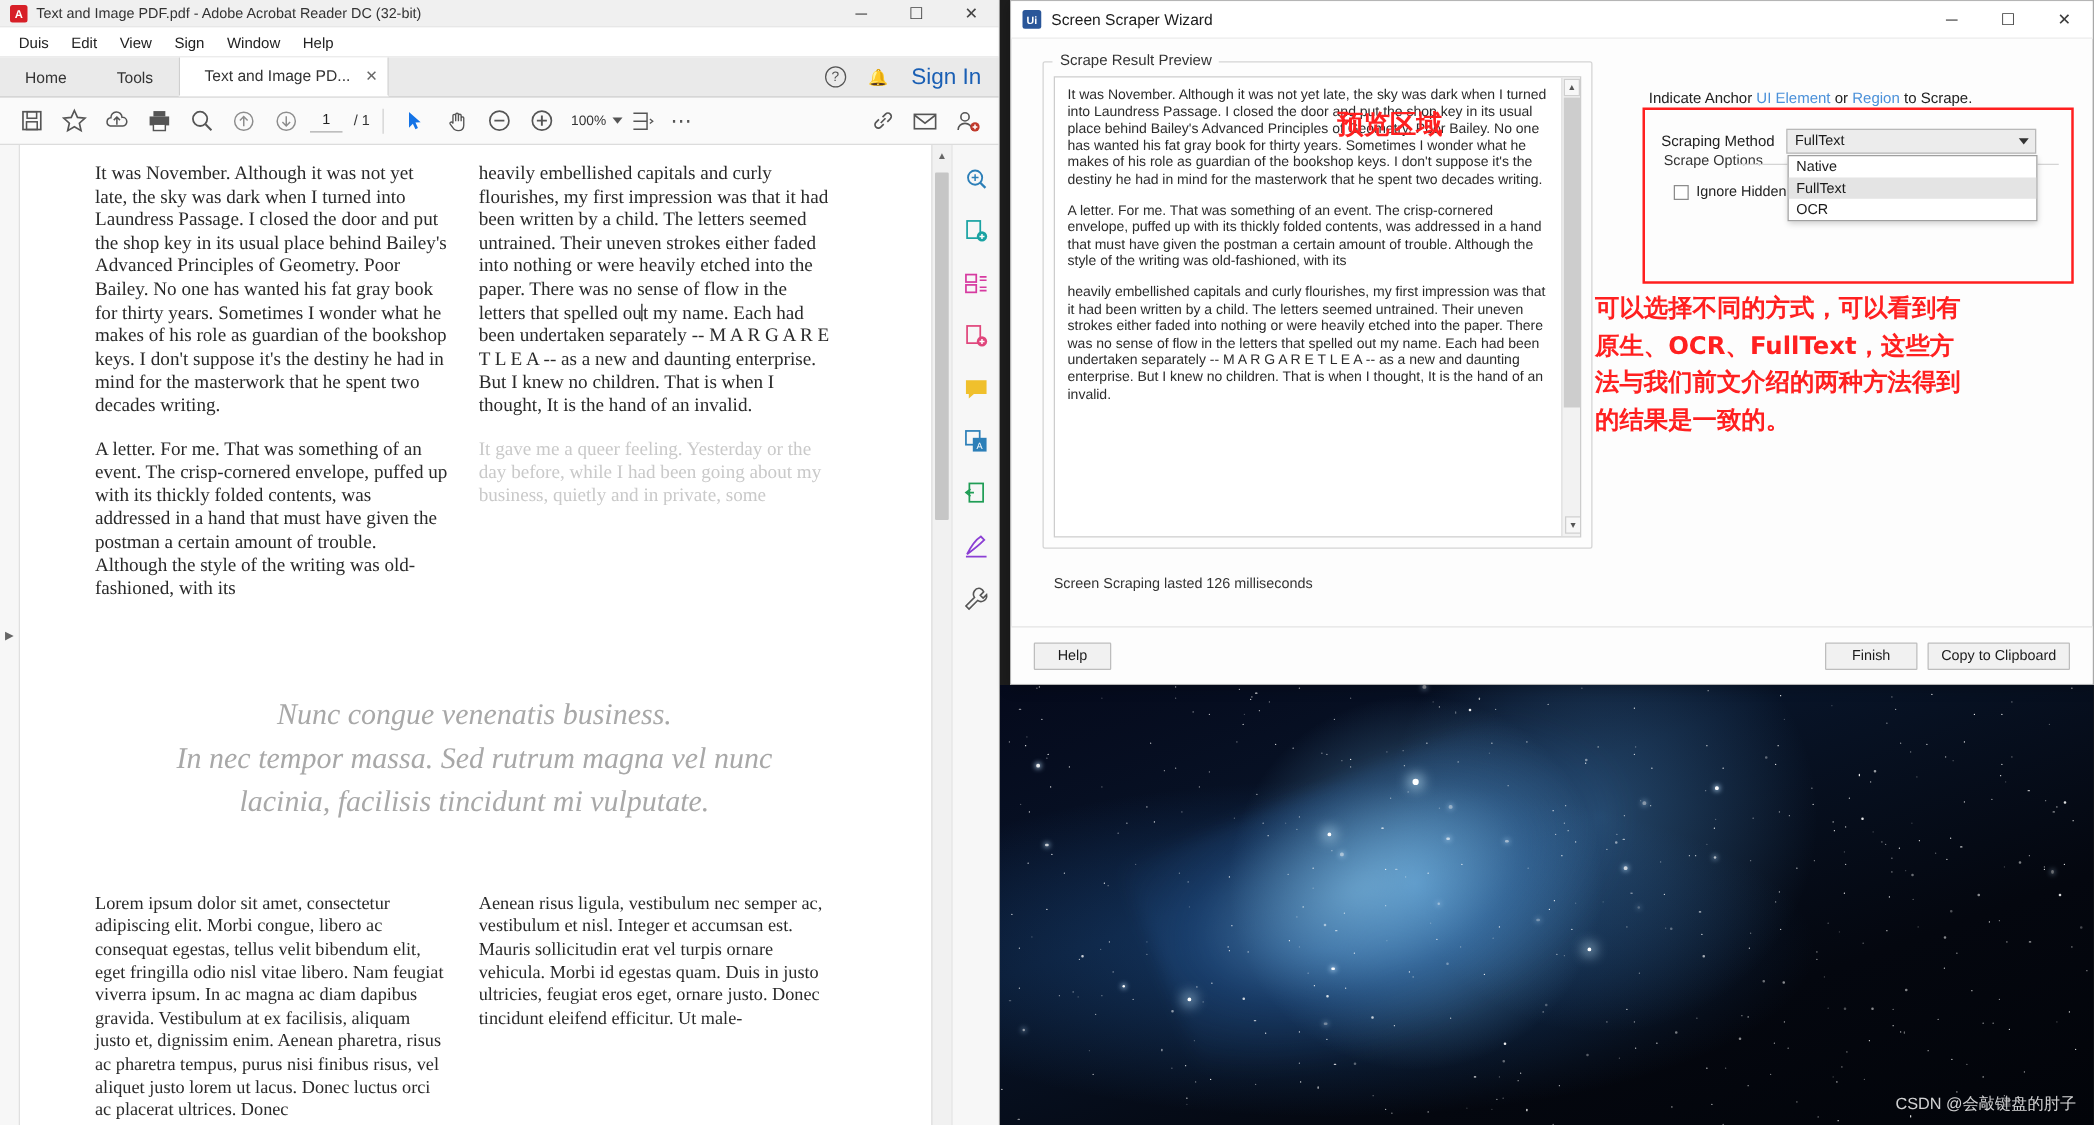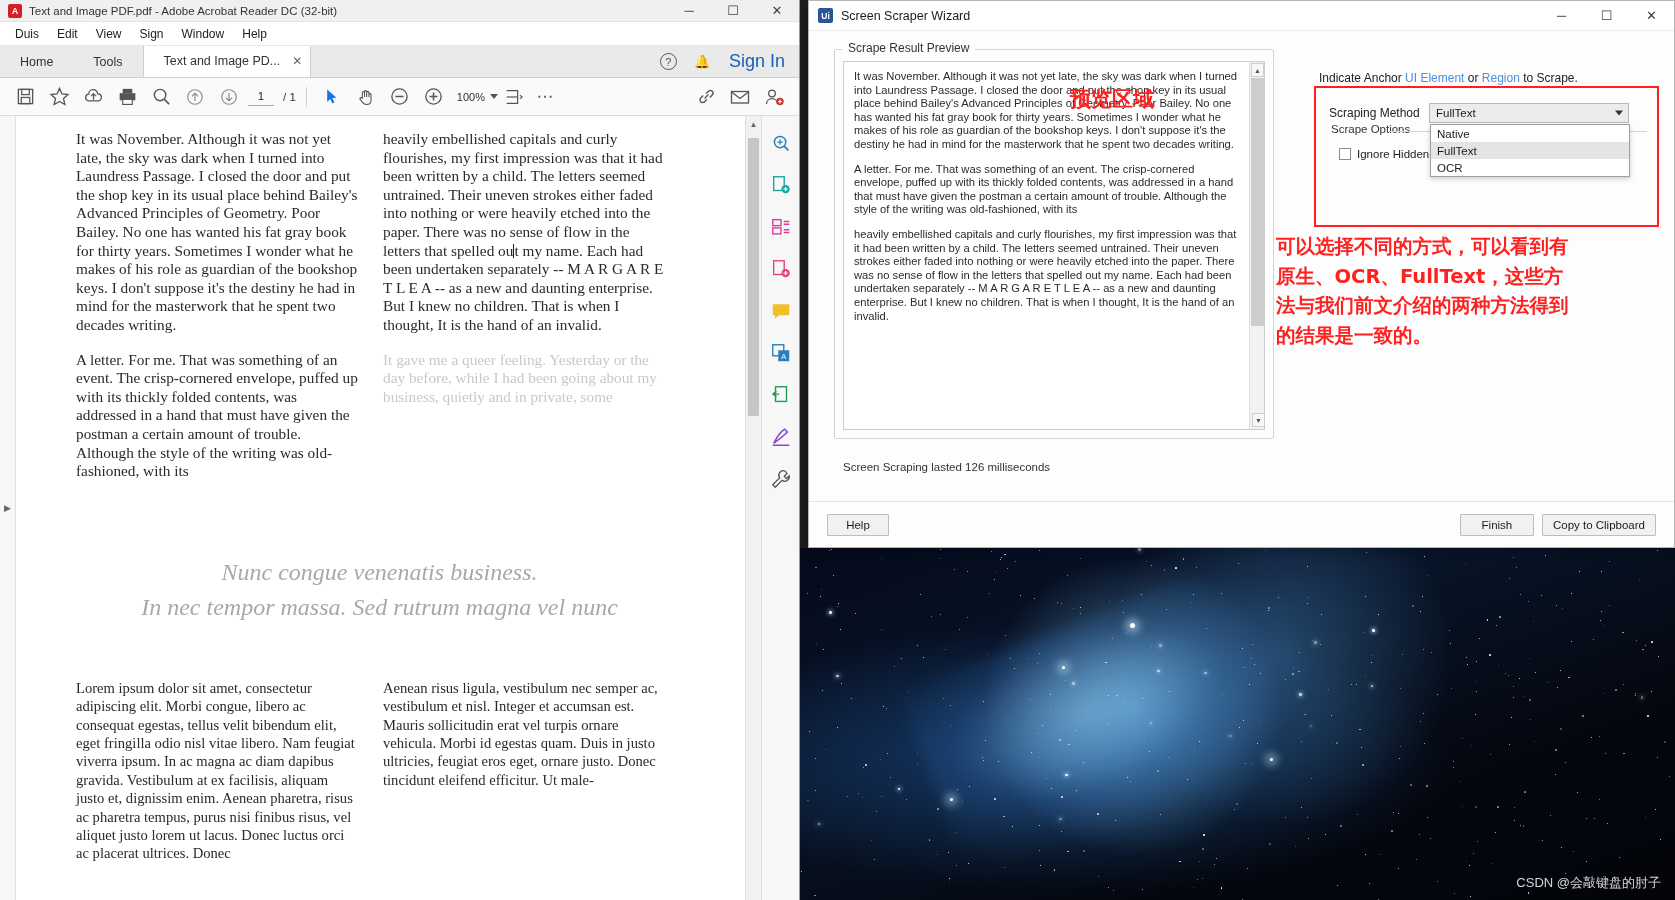--- a/index.html
+++ b/index.html
@@ -859,20 +859,21 @@
           </div>
           <div class="pdf-col">
             <div class="pdf-p"><span>heavily embellished capitals and curly flourishes, my first impression was that it had been written by a child. The letters seemed untrained. Their uneven strokes either faded into nothing or were heavily etched into the paper. There was no sense of flow in the letters that spelled ou</span><span class="caret"></span><span>t my name. Each had been undertaken separately -- M A R G A R E T L E A -- as a new and daunting enterprise. But I knew no children. That is when I thought, It is the hand of an invalid.</span></div>
             <div class="pdf-p faded">It gave me a queer feeling. Yesterday or the day before, while I had been going about my business, quietly and in private, some</div>
           </div>
         </div>
 
         <div class="pdf-quote">
           <div>Nunc congue venenatis business.</div>
           <div>In nec tempor massa. Sed rutrum magna vel nunc</div>
+          <div>lacinia, facilisis tincidunt mi vulputate.</div>
         </div>
 
         <div class="pdf-cols">
           <div class="pdf-col">
             <div class="pdf-p small">Lorem ipsum dolor sit amet, consectetur adipiscing elit. Morbi congue, libero ac consequat egestas, tellus velit bibendum elit, eget fringilla odio nisl vitae libero. Nam feugiat viverra ipsum. In ac magna ac diam dapibus gravida. Vestibulum at ex facilisis, aliquam justo et, dignissim enim. Aenean pharetra, risus ac pharetra tempus, purus nisi finibus risus, vel aliquet justo lorem ut lacus. Donec luctus orci ac placerat ultrices. Donec</div>
           </div>
           <div class="pdf-col">
             <div class="pdf-p small">Aenean risus ligula, vestibulum nec semper ac, vestibulum et nisl. Integer et accumsan est. Mauris sollicitudin erat vel turpis ornare vehicula. Morbi id egestas quam. Duis in justo ultricies, feugiat eros eget, ornare justo. Donec tincidunt eleifend efficitur. Ut male-</div>
           </div>
         </div>

